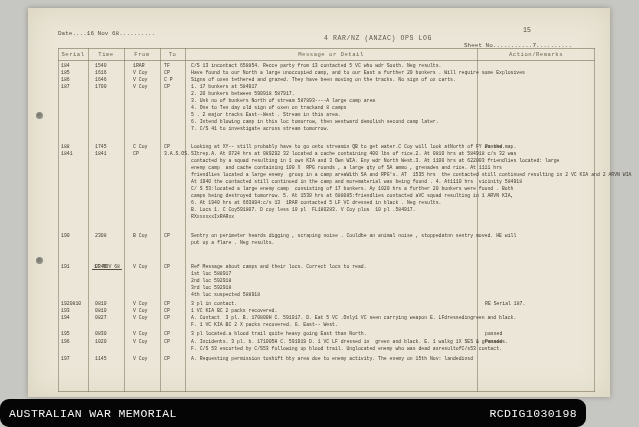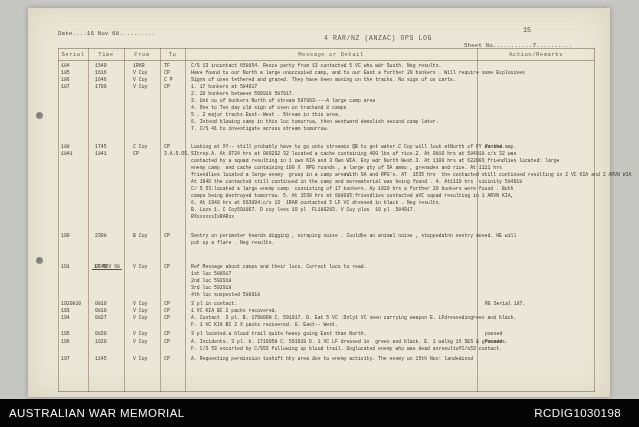--- a/index.html
+++ b/index.html
@@ -39,26 +39,26 @@
   #entries > :nth-child(1){margin-bottom:11px;}
   #entries > :nth-child(2){margin-bottom:12px;}
   #entries > :nth-child(3){margin-bottom:9px;}
   #entries > :nth-child(5){margin-bottom:2px;}
   #entries > :nth-child(8){margin-bottom:2px;}
   #entries > :nth-child(9){margin-bottom:1px;}
   #entries > :nth-child(10){margin-bottom:3px;}
   .date-divider{margin-left:34px;height:8px;}
   .date-divider span{font-size:4.8px;color:#3f3a30;border-bottom:1px solid #564f3f;padding:0 2px;}
   
-  #footer-bar{position:absolute;left:0;bottom:0;width:639px;height:28px;background:#050505;
+  #footer-bar{position:absolute;left:0;bottom:0;width:586px;height:28px;background:#050505;
               display:flex;align-items:center;justify-content:space-between;
-              font-family:Liberation Sans, sans-serif;}
+              font-family:Liberation Mono, monospace;border-radius:9px;}
   #footer-bar .ftext{color:#f4f4f4;font-size:11.5px;letter-spacing:.4px;}
   #archive-name{margin-left:9px;}
-  #reference-id{margin-right:18px;}
+  #reference-id{margin-right:9px;}
 </style>
 </head>
 <body>
 
 <div id="stage">
   <div id="paper">
     <div class="hole hole1"></div>
     <div class="hole hole2"></div>
 
     <div class="toptext" id="date-field">Date....16 Nov 68..........</div>

